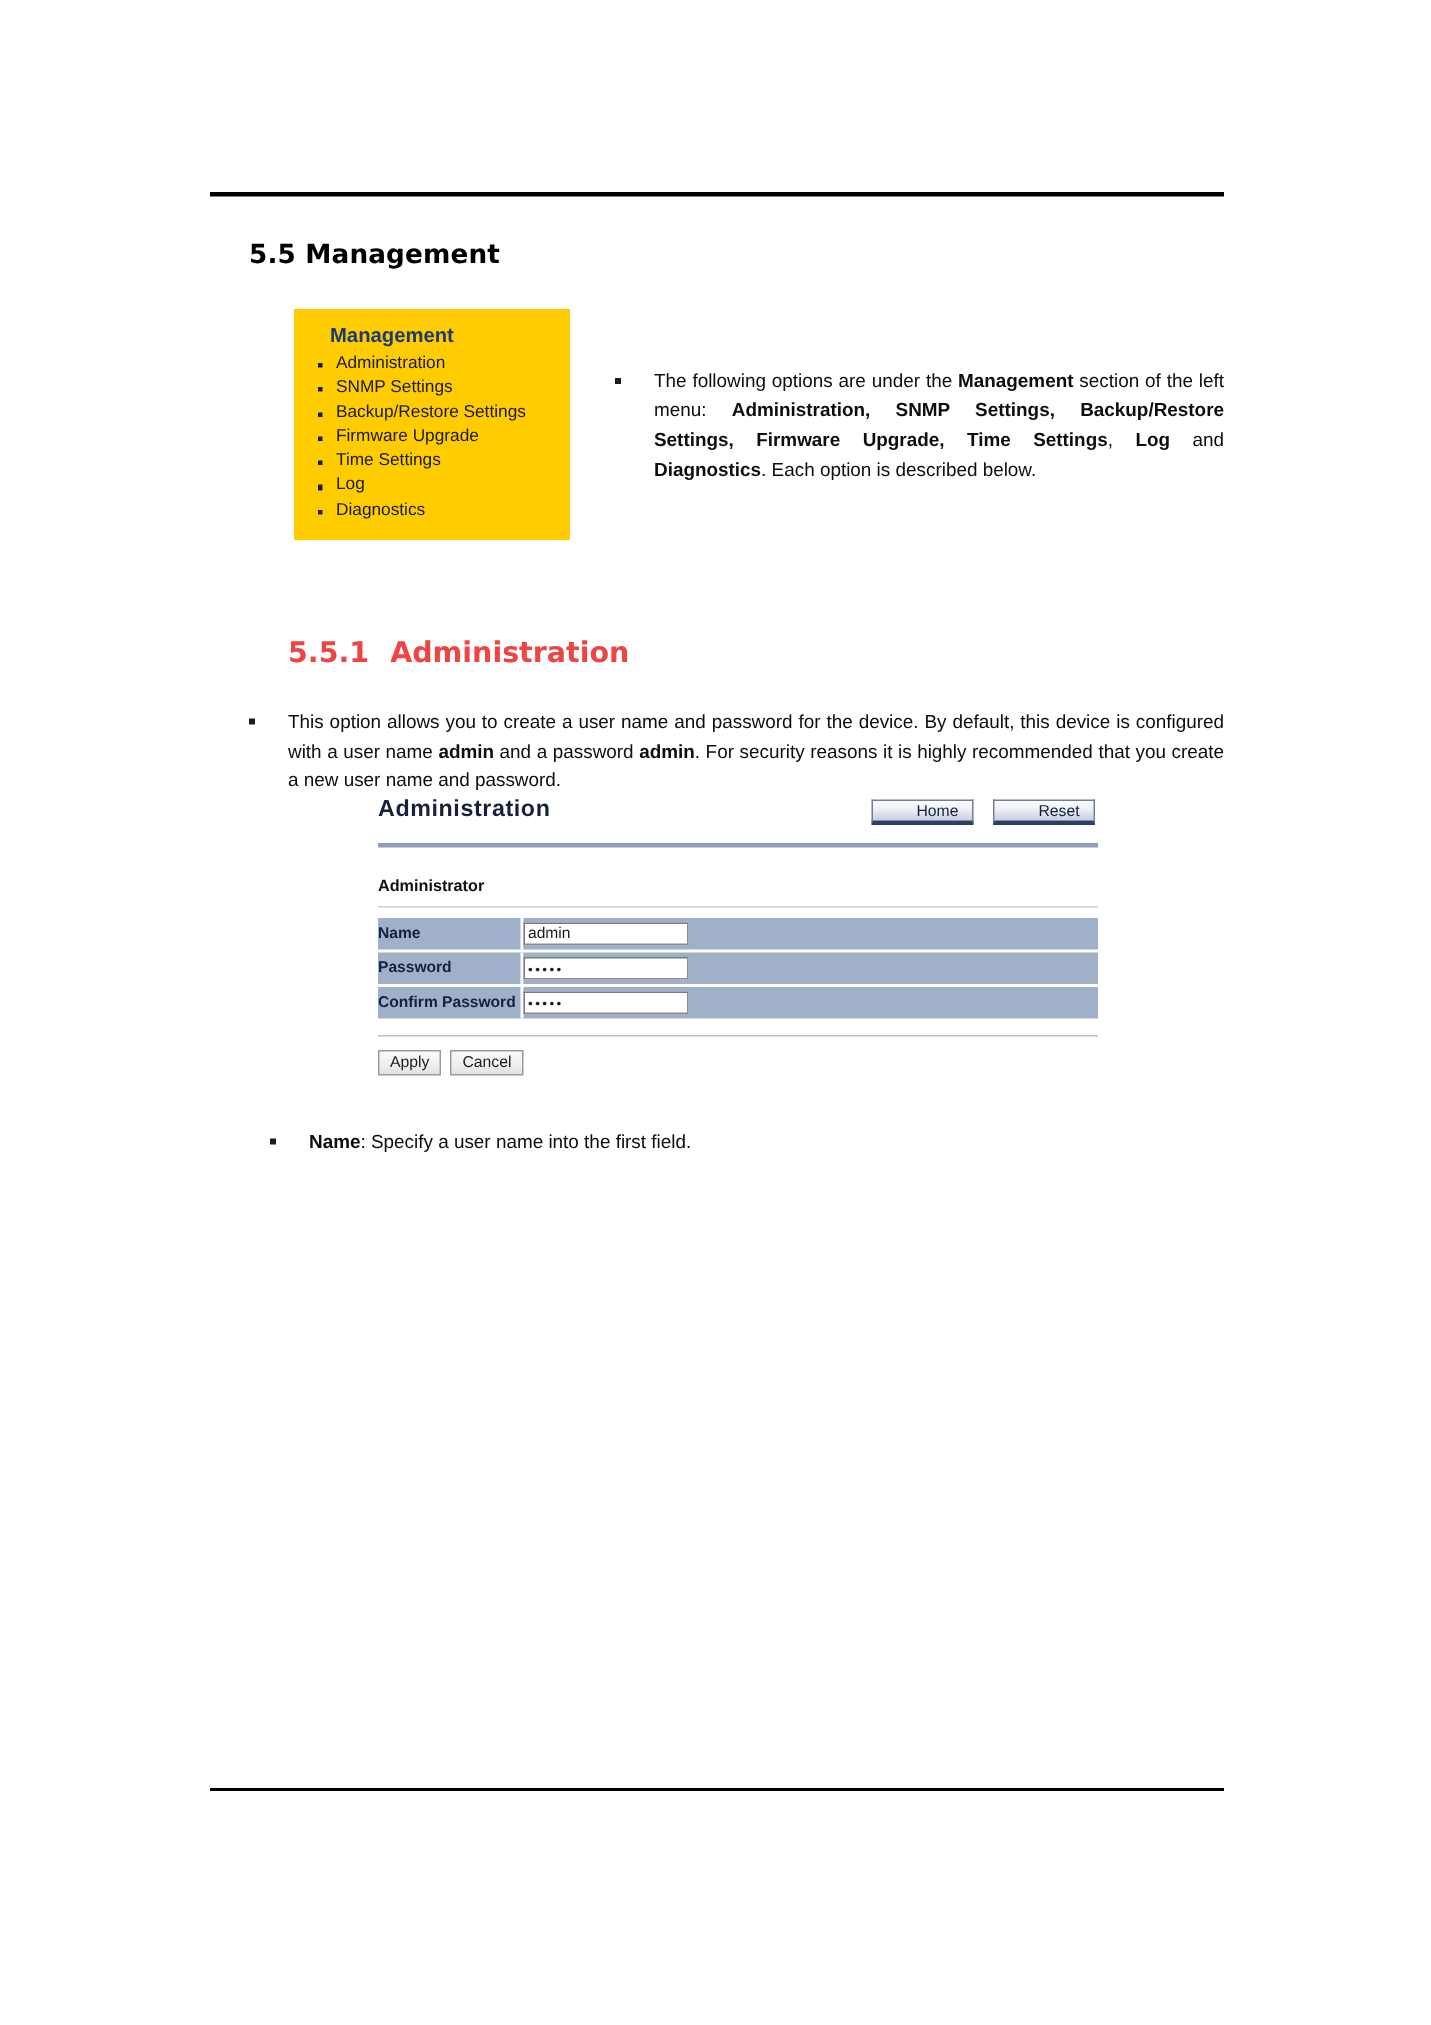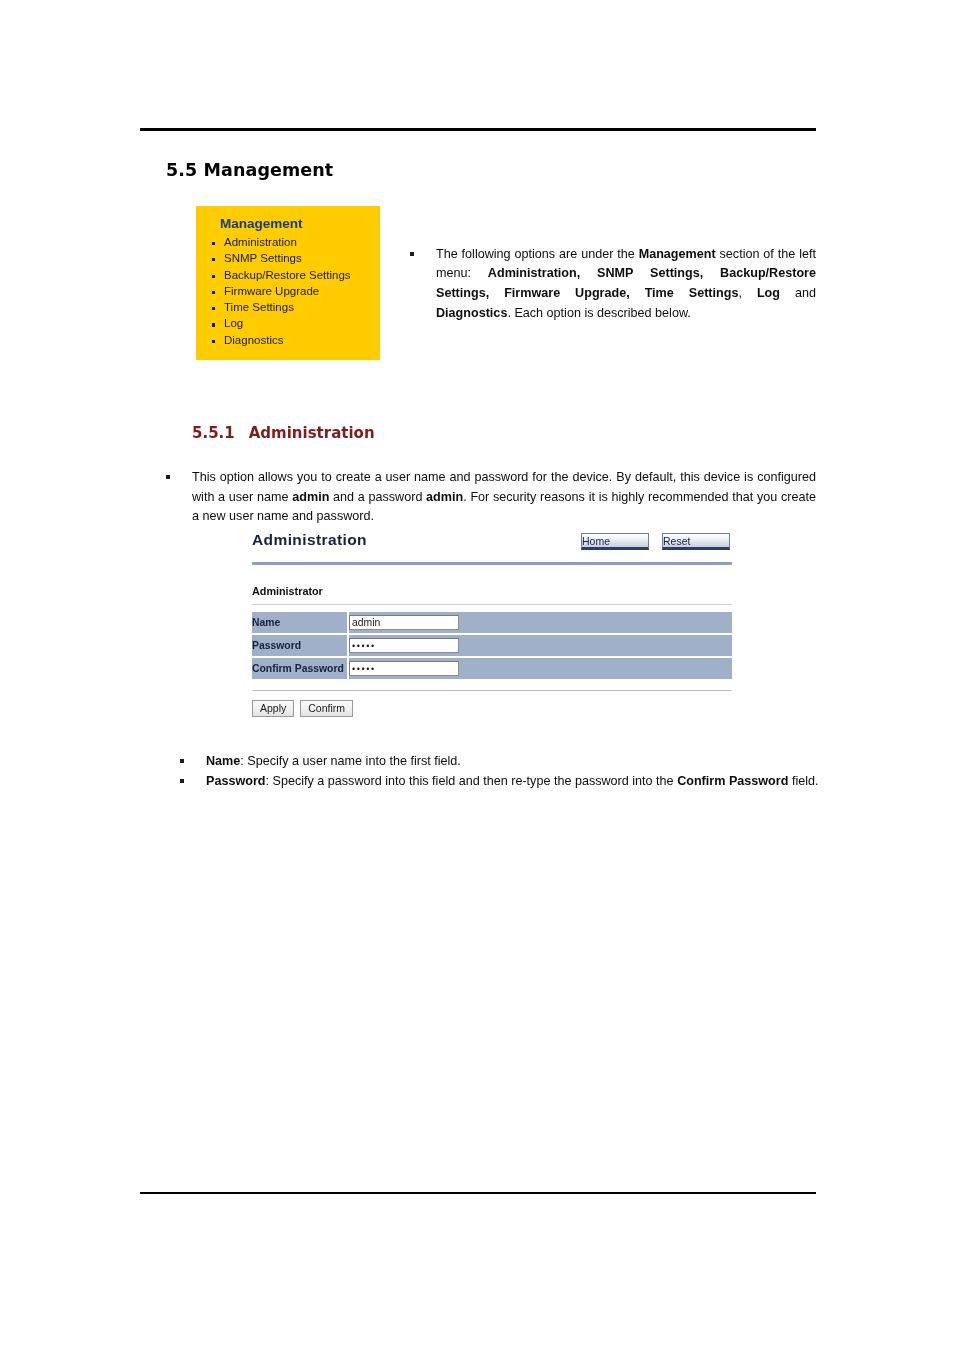--- a/index.html
+++ b/index.html
@@ -130,23 +130,23 @@
     line-height: 19.6px;
     color: #0d0d0d;
     text-align: justify;
     text-justify: inter-word;
   }
   .bullet-text b { font-weight: bold; }
 
   
   h2.sub-title {
     font-family: "DejaVu Sans", sans-serif;
-    font-size: 15px;
-    font-weight: bold;
-    color: #7f1d1d;
+    font-size: 19px;
+    font-weight: bold;
+    color: #ef4444;
     margin: 64px 0 0 52px;
     padding: 0;
   }
   h2.sub-title .num { margin-right: 14px; }
 
   .intro-para {
     margin-top: 26px;
     margin-left: 26px;
     width: 650px;
   }
@@ -177,27 +177,29 @@
     position: absolute;
     right: 2px;
     top: 3px;
     display: flex;
     gap: 13px;
   }
   .wbtn {
     width: 68px;
     height: 17px;
     line-height: 15px;
+    text-align: center;
     font-size: 10.5px;
     color: #15213f;
     background: linear-gradient(to bottom, #fdfdfe 0%, #f2f4f8 34%, #dfe4ee 62%, #c6cedd 100%);
     border: 1px solid #6f7e9b;
     border-bottom: 3px solid #2c3e63;
     box-sizing: border-box;
     font-family: "Liberation Sans", sans-serif;
+    padding-left: 20px;
   }
   .webui-rule-main {
     margin-top: 4px;
     height: 2.6px;
     background: #8e9dba;
     width: 480px;
   }
   .webui-subhead {
     margin-top: 20px;
     font-size: 10.8px;
@@ -373,35 +375,29 @@
           <div class="txtinput pw">•••••</div>
         </td>
       </tr>
     </tbody>
   </table>
 
   <div class="webui-rule-foot"></div>
 
   <div class="webui-actions">
     <div class="abtn">Apply</div>
-    <div class="abtn">Confirm</div>
+    <div class="abtn">Cancel</div>
   </div>
 
 </div>
 
 <div class="bottom-list">
 
   <div class="bullet-row">
     <div class="bullet-mark">
         <i></i>
       </div>
     <div class="bullet-text"><b>Name</b><span>: Specify a user name into the first field.</span></div>
   </div>
 
-  <div class="bullet-row">
-    <div class="bullet-mark">
-        <i></i>
-      </div>
-    <div class="bullet-text"><b>Password</b><span>: Specify a password into this field and then re-type the password into the </span><b>Confirm Password</b><span> field.</span></div>
-  </div>
 
 
 </div>
 
 </body></html>

